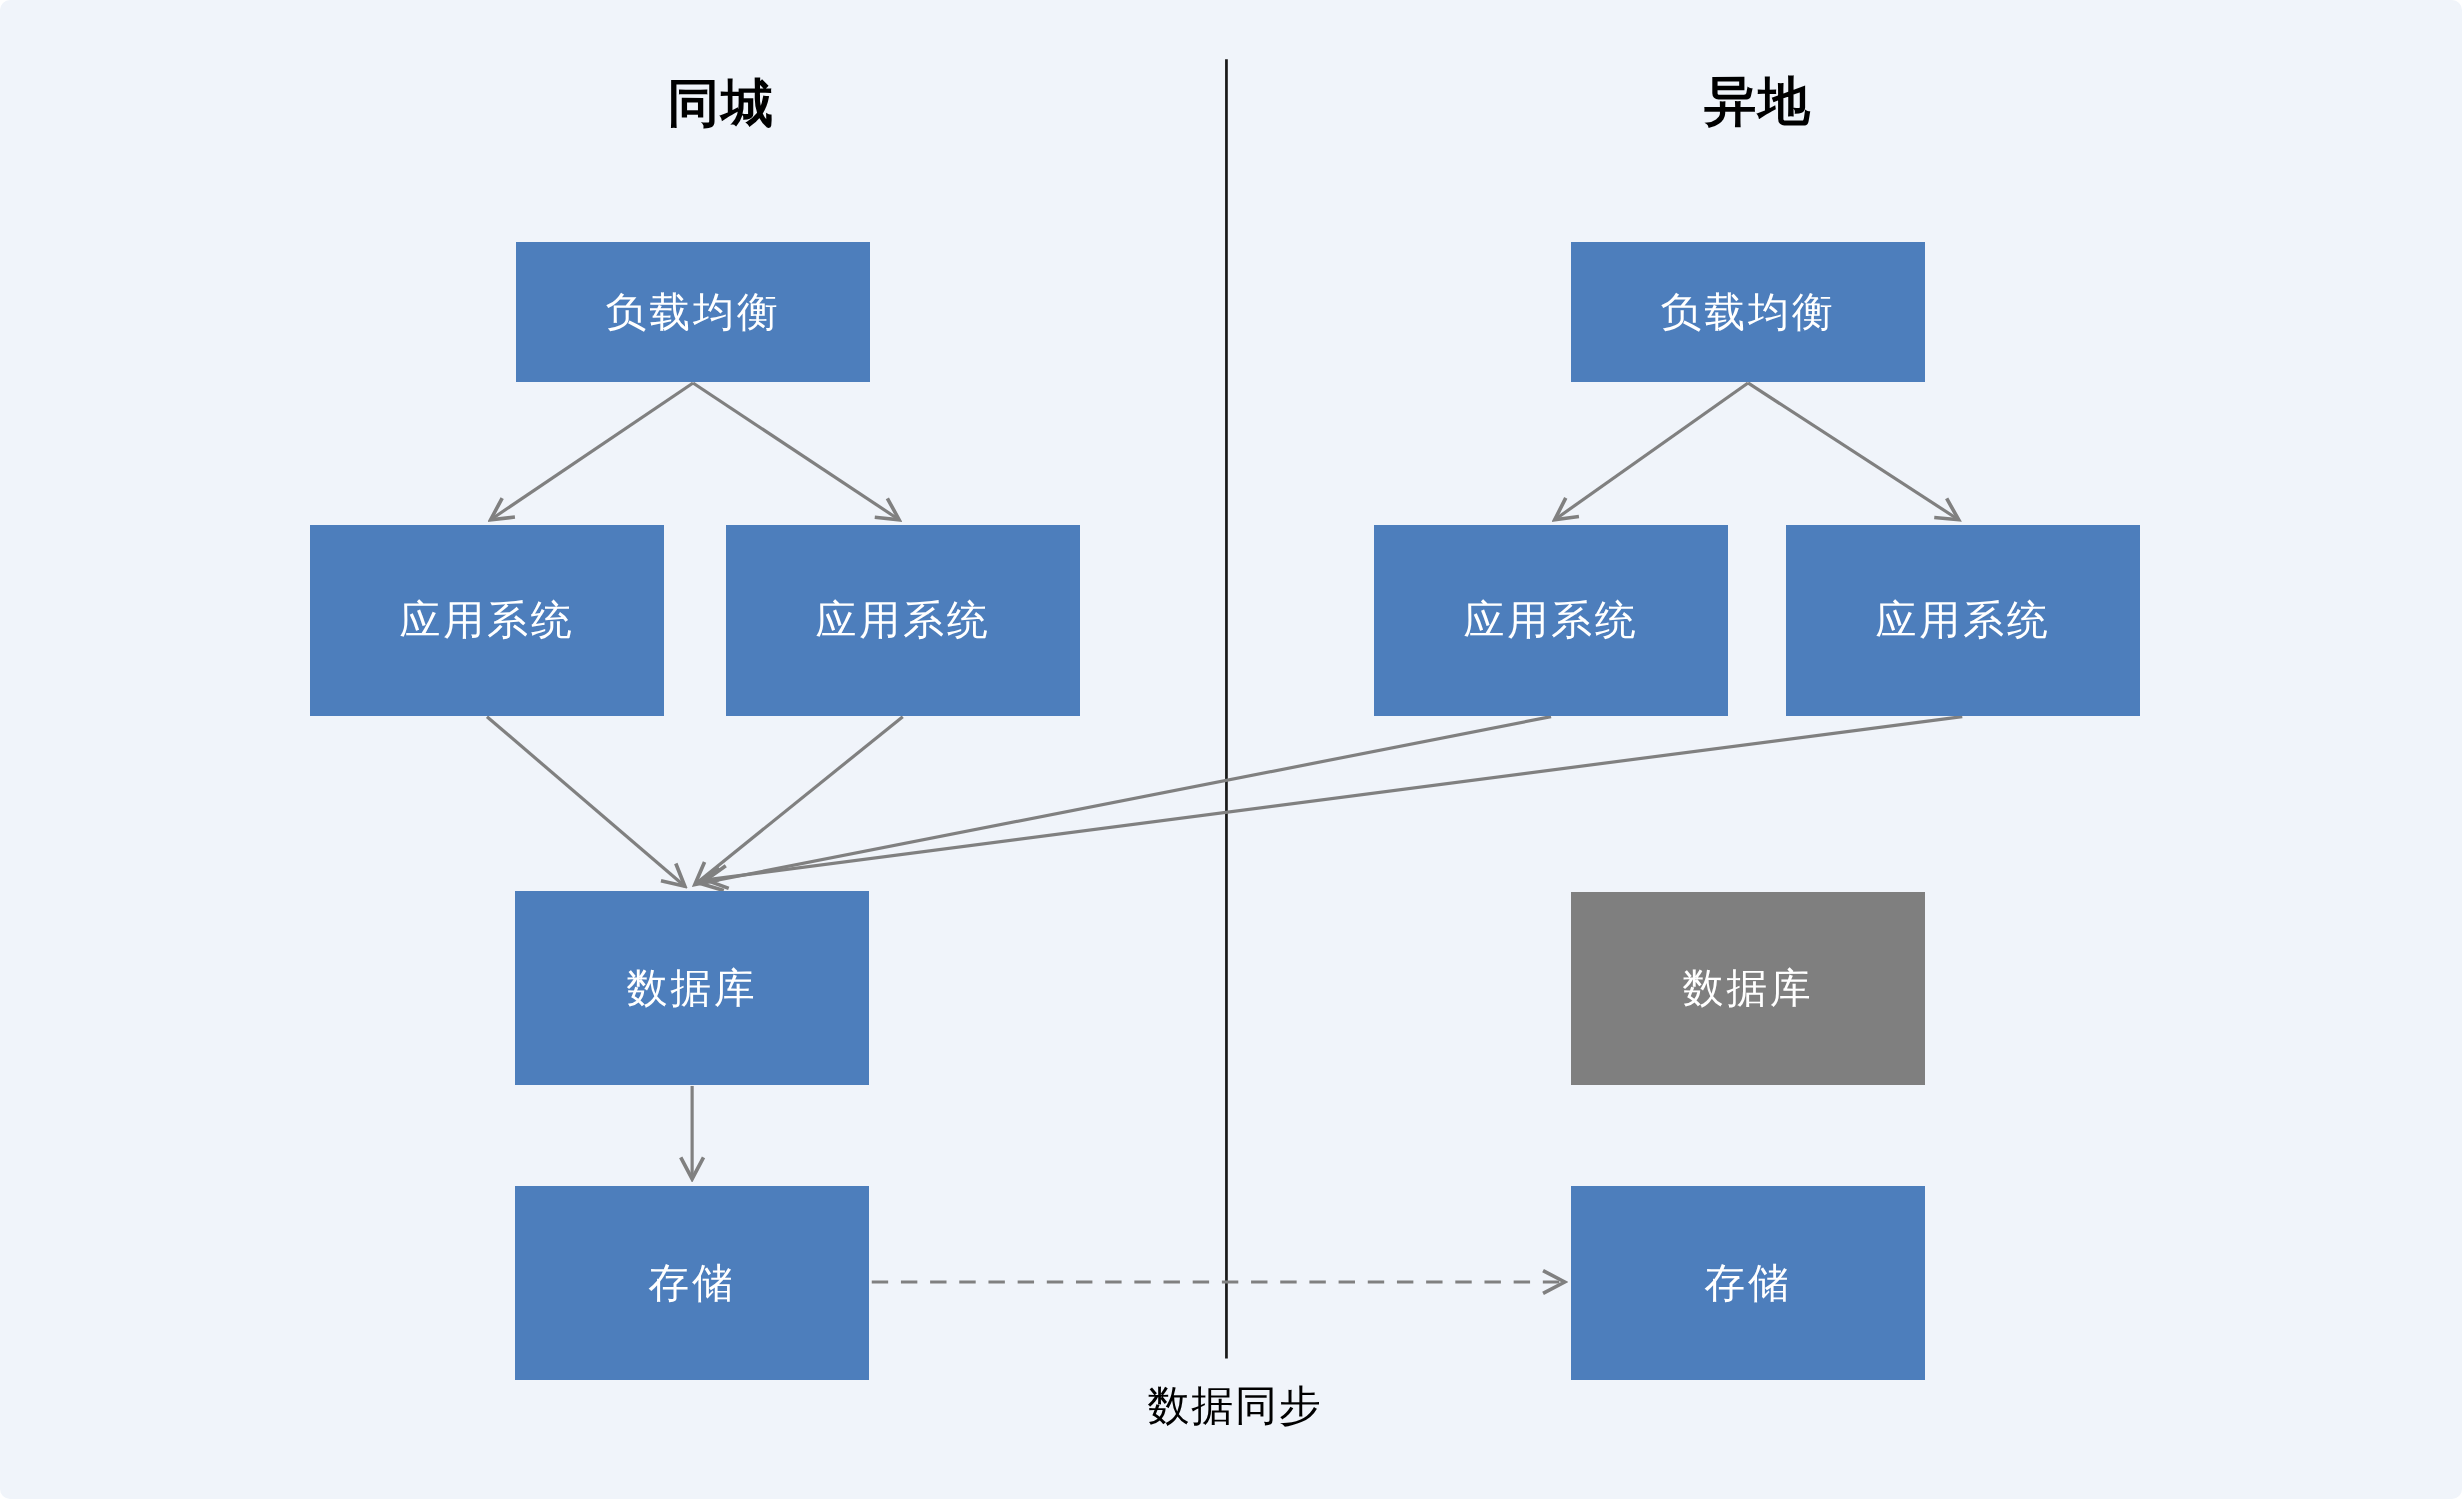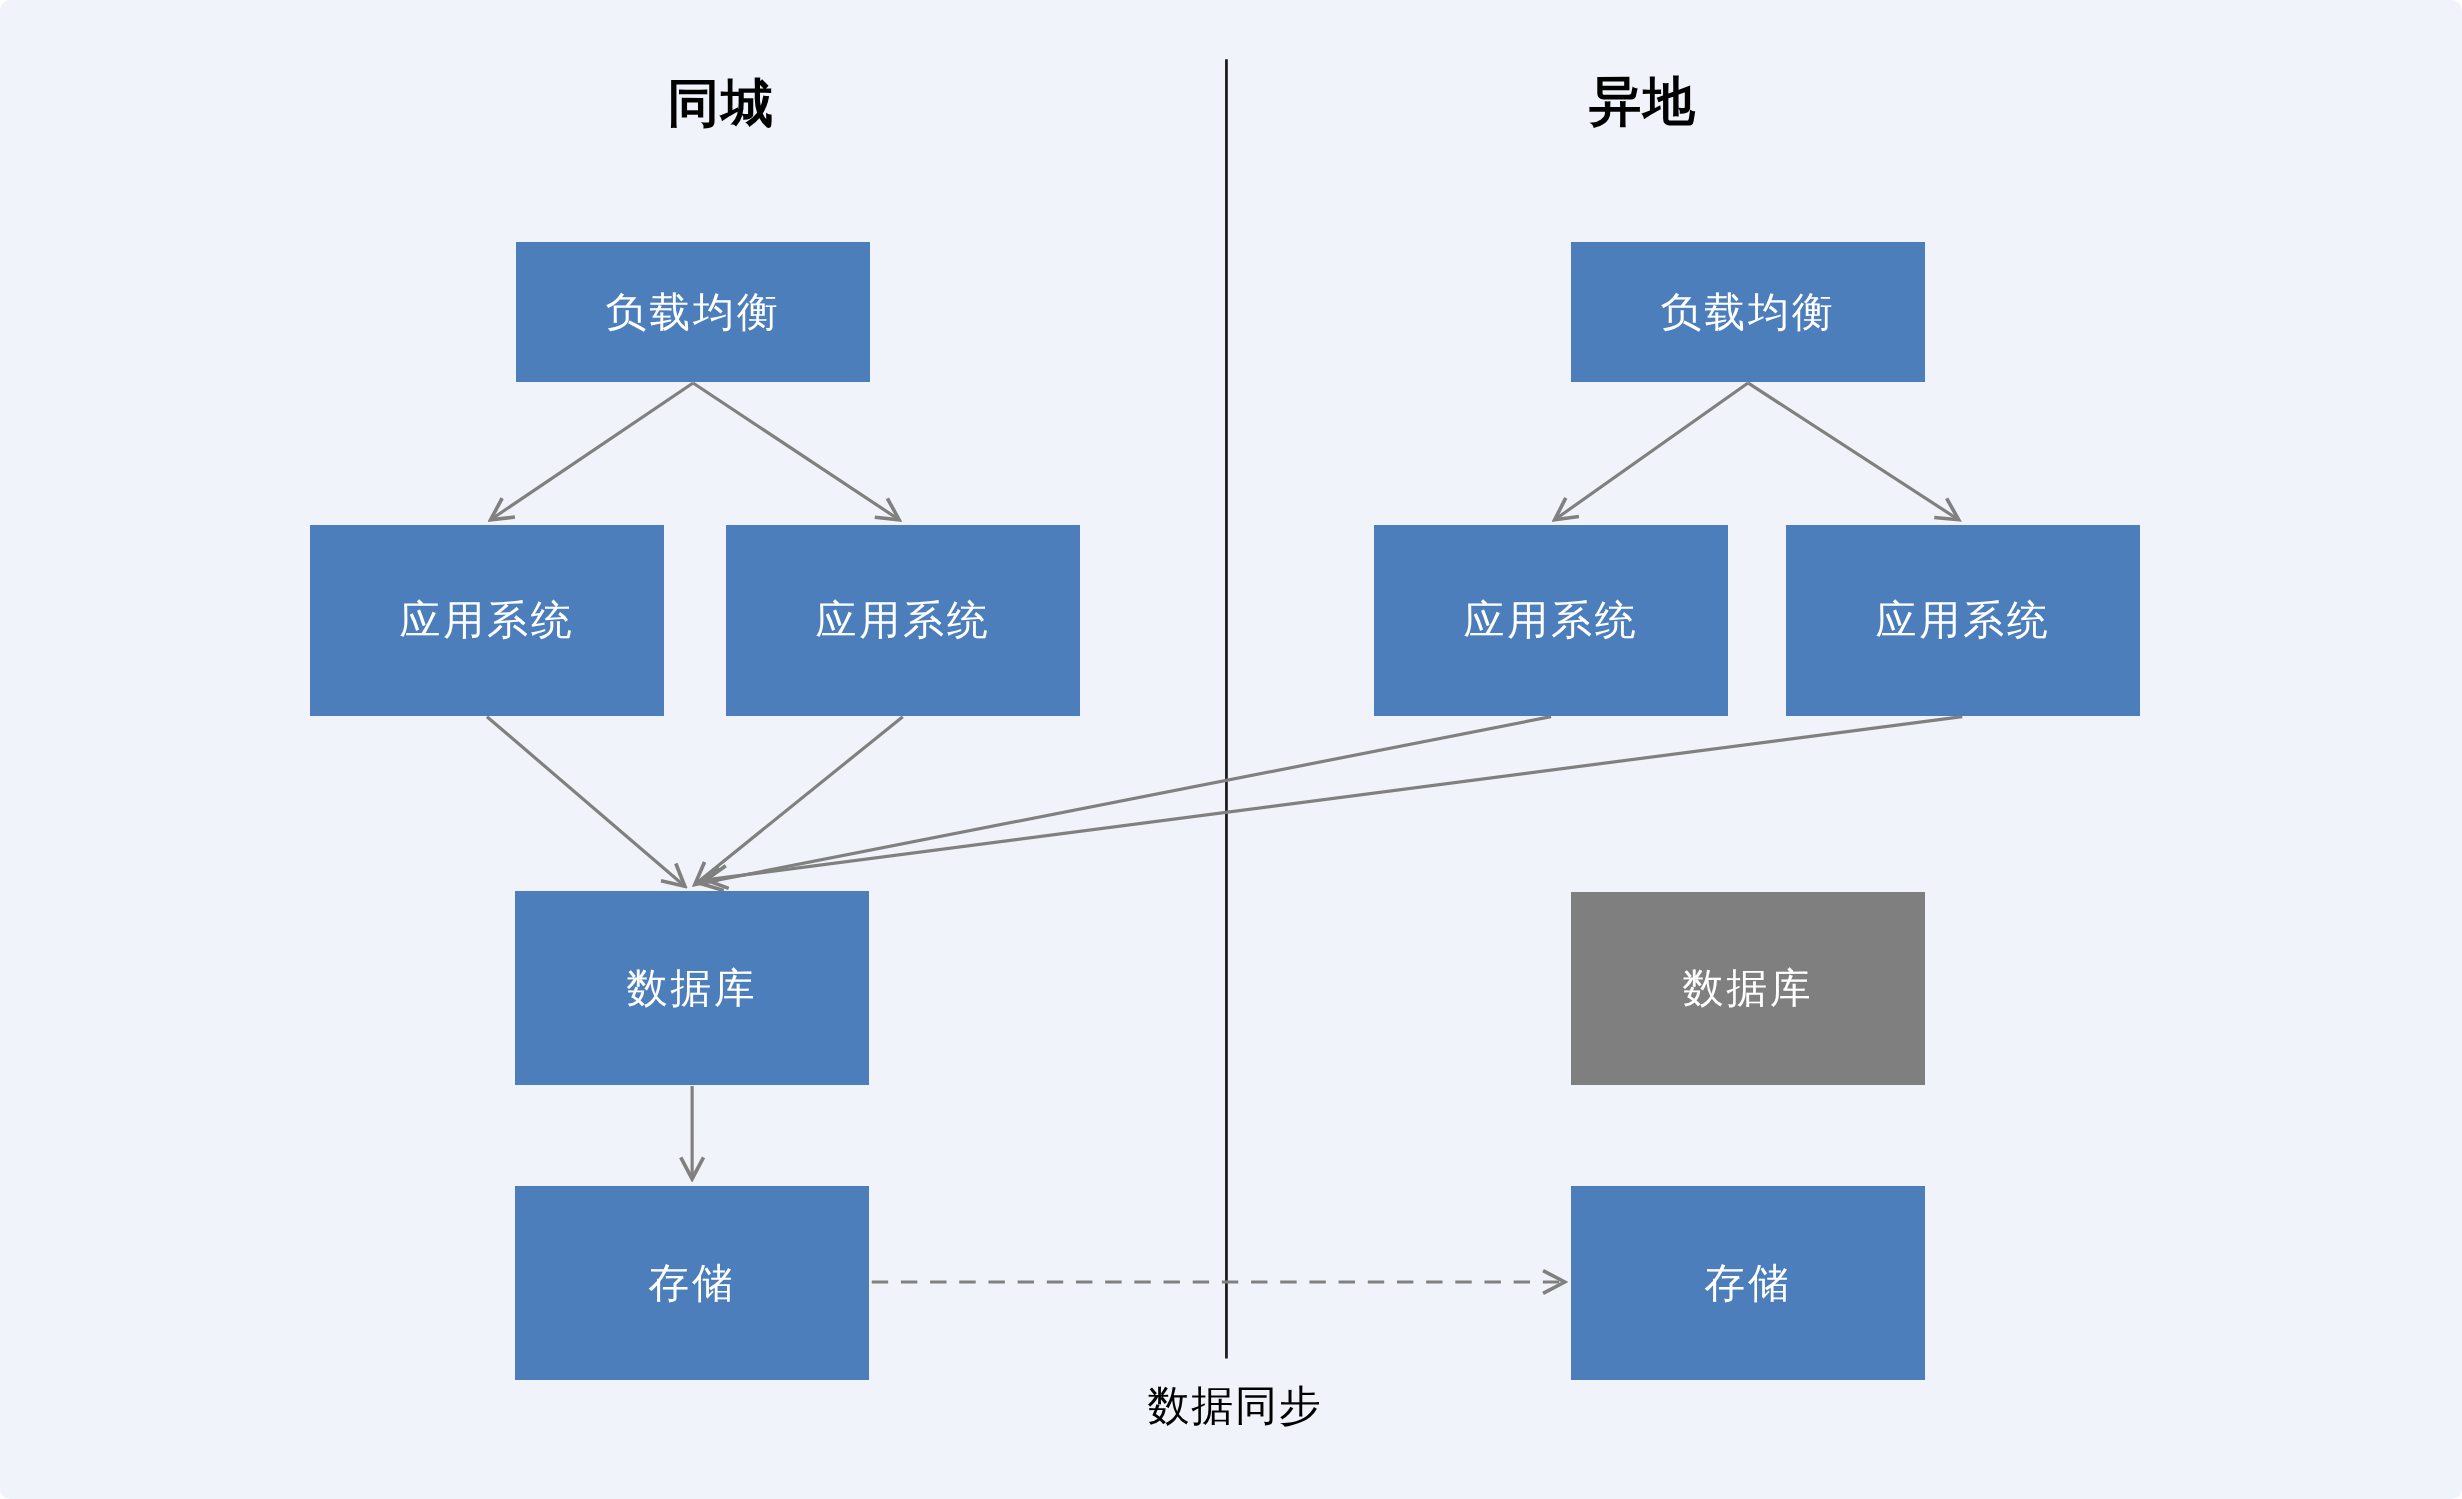--- a/index.html
+++ b/index.html
@@ -85,21 +85,21 @@
     <line class="arrow" x1="990" y1="786" x2="762" y2="970" marker-end="url(#chev)"></line>
     <line class="arrow" x1="1701" y1="786" x2="768" y2="969" marker-end="url(#chev)"></line>
     <line class="arrow" x1="2152" y1="786" x2="774" y2="965" marker-end="url(#chev)"></line>
 
     <line class="arrow" x1="759" y1="1191" x2="759" y2="1293" marker-end="url(#chev)"></line>
 
     <line class="arrow dashed" x1="956" y1="1406" x2="1716" y2="1406" marker-end="url(#chev)"></line>
   </svg>
 
   <div class="zone-title" style="left:721px; top:104px;">同城</div>
-  <div class="zone-title" style="left:1643px; top:102px;">异地</div>
+  <div class="zone-title" style="left:1758px; top:102px;">异地</div>
 
   <div class="node" style="left:516px; top:242px; width:354px; height:140px;">
     <span class="node-label">负载均衡</span>
   </div>
   <div class="node" style="left:310px; top:525px; width:354px; height:191px;">
     <span class="node-label">应用系统</span>
   </div>
   <div class="node" style="left:726px; top:525px; width:354px; height:191px;">
     <span class="node-label">应用系统</span>
   </div>

